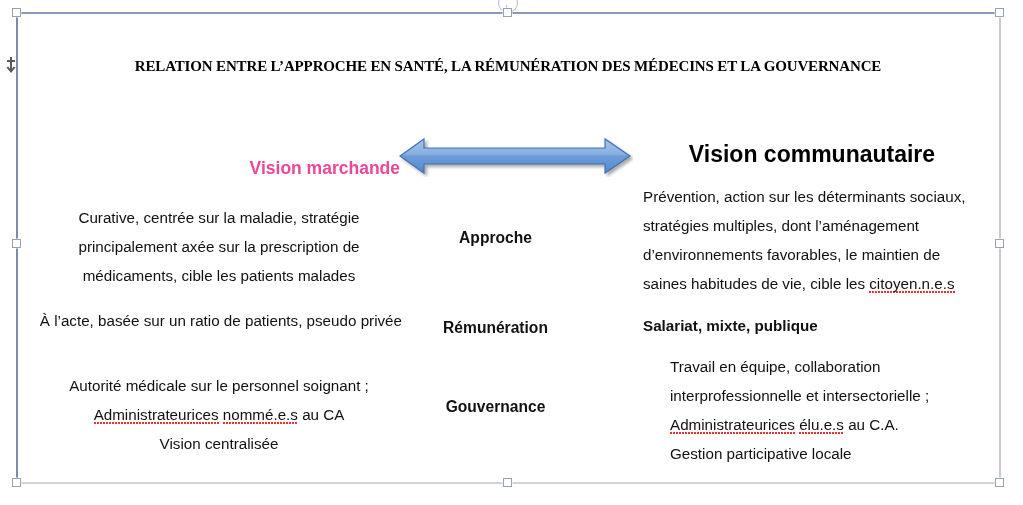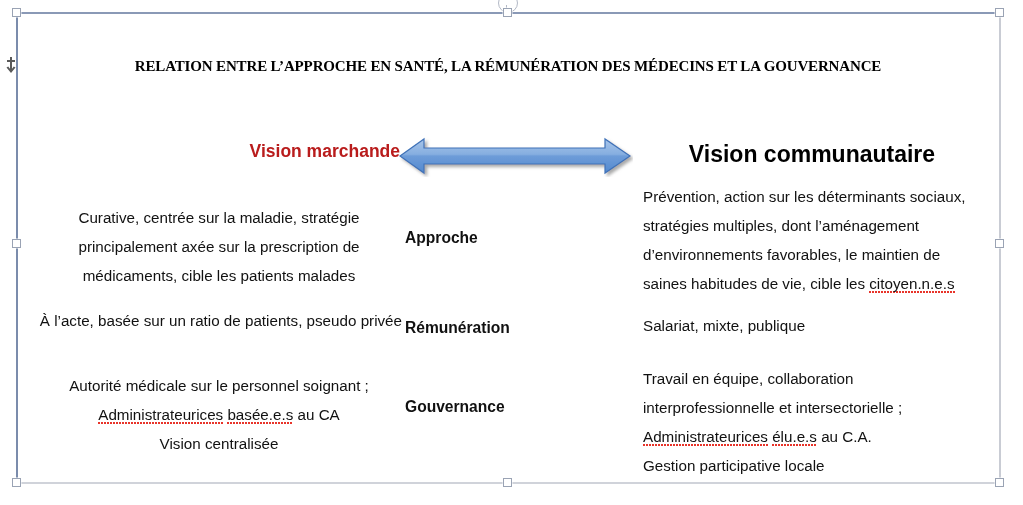--- a/index.html
+++ b/index.html
@@ -89,26 +89,26 @@
     font-size: 15px;
     letter-spacing: -0.15px;
     color: #000000;
     white-space: nowrap;
   }
 
   
   .hdr-left {
     position: absolute;
     left: 100px;
-    top: 141px;
+    top: 158px;
     width: 300px;
     text-align: right;
     font-weight: bold;
     font-size: 17.5px;
-    color: #b91c1c;
+    color: #ec4899;
   }
   .hdr-right {
     position: absolute;
     left: 642px;
     top: 141px;
     width: 340px;
     text-align: center;
     font-weight: bold;
     font-size: 23px;
     color: #000000;
@@ -125,37 +125,37 @@
   .arrow-wrap svg { display: block; }
 
   
   .cell {
     position: absolute;
     font-size: 15.2px;
     line-height: 29px;
     color: #111111;
   }
   .col-left  { left: 36px;  width: 366px; }
-  .col-mid   { left: 405px; width: 215px; font-weight: bold; font-size: 15.6px; }
+  .col-mid   { left: 388px; width: 215px; text-align: center; font-weight: bold; font-size: 15.6px; }
   .col-right { left: 643px; width: 330px; text-align: left; }
 
   .ta-center { text-align: center; }
   .ta-right  { text-align: right; }
 
   .row1-left  { top: 203px; }
   .row1-mid   { top: 223px; }
   .row1-right { top: 182px; }
 
   .row2-left  { top: 306px; }
   .row2-mid   { top: 313px; }
-  .row2-right { top: 311px; }
+  .row2-right { top: 311px; font-weight: bold; }
 
   .row3-left  { top: 371px; text-align: center; }
   .row3-mid   { top: 392px; }
-  .row3-right { top: 364px; }
+  .row3-right { top: 352px; margin-left: 27px; }
 
   
   .sp {
     position: relative;
     display: inline;
     background-image:
       radial-gradient(circle at 1.2px 1.2px, #e8342a 1.0px, rgba(232,52,42,0) 1.3px);
     background-size: 3px 3px;
     background-repeat: repeat-x;
     background-position: 0 100%;
@@ -226,21 +226,21 @@
 
   <div class="cell col-left ta-right row2-left">À l’acte, basée sur un ratio de patients, pseudo privée</div>
 
   <div class="cell col-mid row2-mid">Rémunération</div>
 
   <div class="cell col-right row2-right">Salariat, mixte, publique</div>
 
   <div class="cell col-left ta-right row3-left">
     <span>Autorité médicale sur le personnel soignant ;</span><br>
     <span class="sp">Administrateurices</span>
-    <span class="sp">basée.e.s</span><span> au CA</span><br>
+    <span class="sp">nommé.e.s</span><span> au CA</span><br>
     <span>Vision centralisée</span>
   </div>
 
   <div class="cell col-mid row3-mid">Gouvernance</div>
 
   <div class="cell col-right row3-right">
     <span>Travail en équipe, collaboration</span><br>
     <span>interprofessionnelle et intersectorielle ;</span><br>
     <span class="sp">Administrateurices</span>
     <span class="sp">élu.e.s</span><span> au C.A.</span><br>

